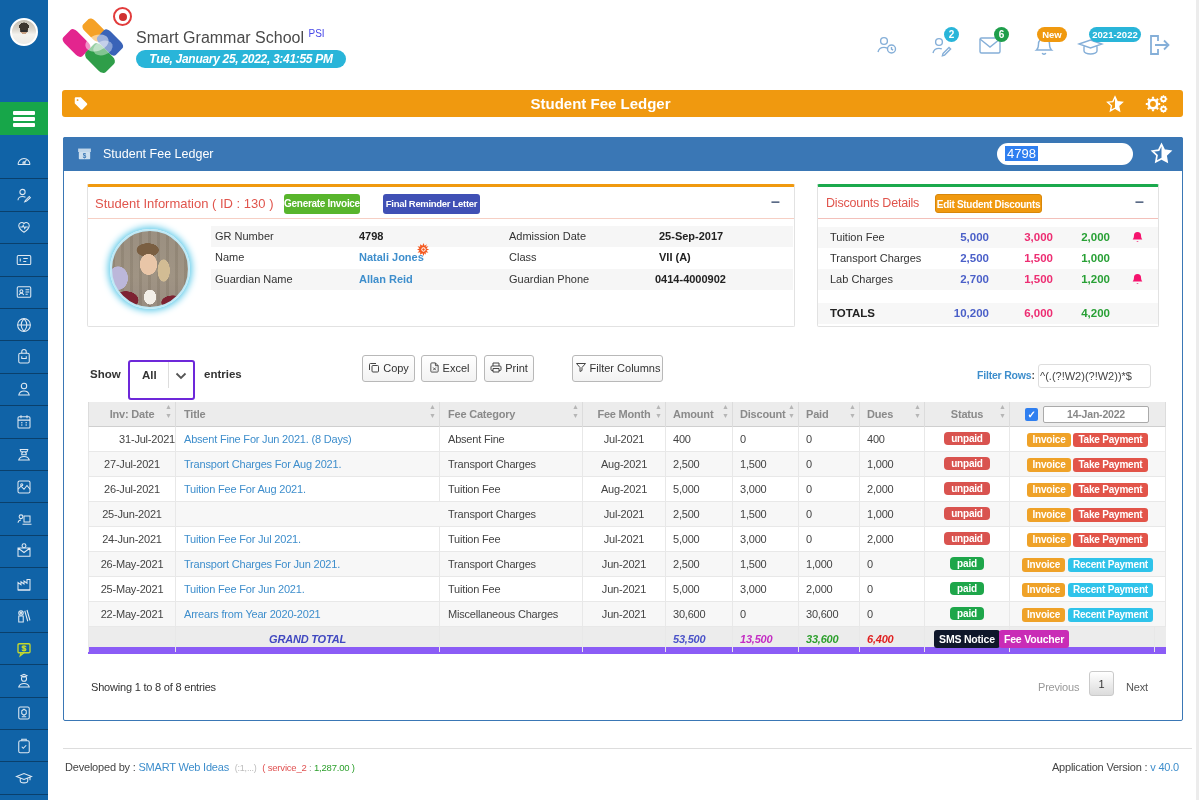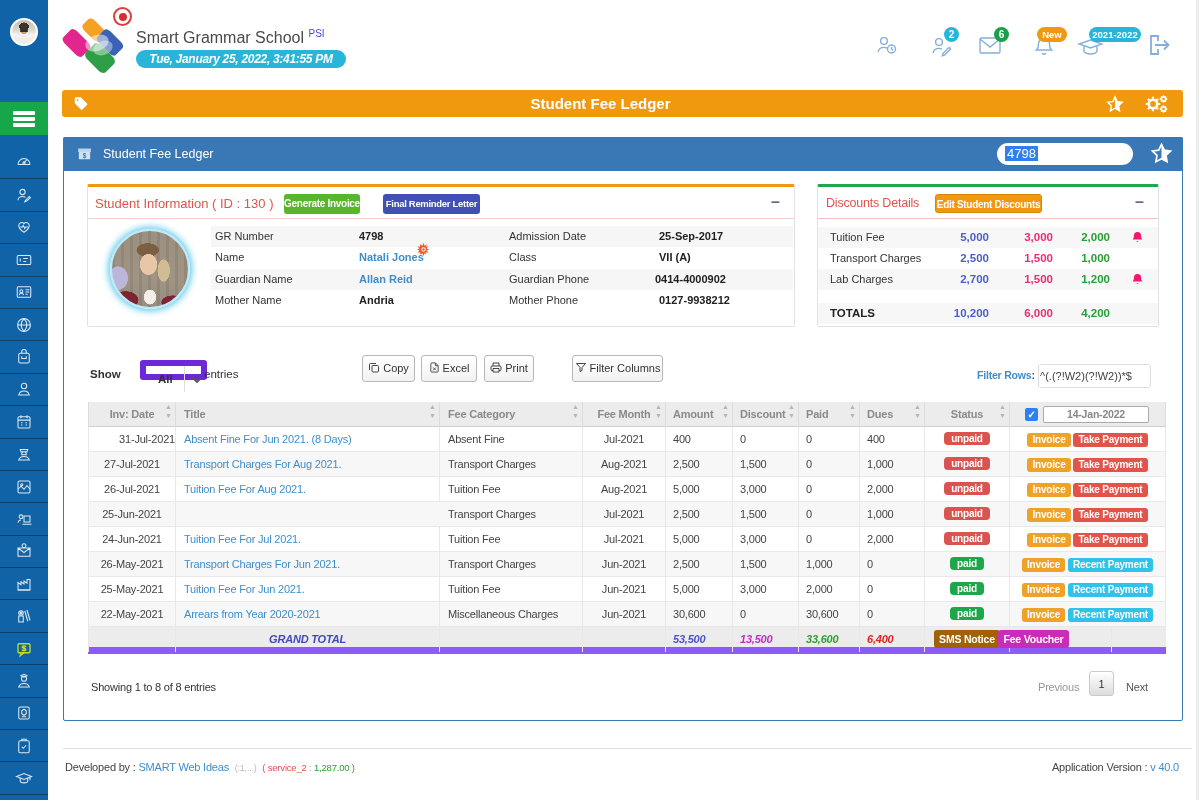--- a/index.html
+++ b/index.html
@@ -320,26 +320,20 @@
         </svg>
         <span class="sl" style="left:298px">Class</span>
         <b class="sl" style="left:448px">VII (A)</b>
       </div>
     <div class="srow" style="background:#f6f6f6">
         <span class="sl" style="left:4px">Guardian Name</span>
         <b class="sl" style="left:148px;color:#3e8ecc">Allan Reid</b>
         <span class="sl" style="left:298px">Guardian Phone</span>
         <b class="sl" style="left:444px">0414-4000902</b>
       </div>
-    <div class="srow">
-        <span class="sl" style="left:4px">Mother Name</span>
-        <b class="sl" style="left:148px">Andria</b>
-        <span class="sl" style="left:298px">Mother Phone</span>
-        <b class="sl" style="left:448px">0127-9938212</b>
-      </div>
   </div>
 </div>
 
 <div class="card" style="left:817px;top:184px;width:342px;height:143px;border-top:3px solid #1ba94d">
   <div class="card-hd" style="border-bottom-color:#f3c0ba">
     <div class="ct" style="left:8px;font-size:12.5px;letter-spacing:-0.2px">Discounts Details</div>
     <div class="btn" style="position:absolute;left:117px;top:7px;width:107px;height:19px;line-height:19px;font-size:10px;letter-spacing:-0.3px;background:#f0990f;border:1px solid #d8870a">Edit Student Discounts</div>
     <div class="minus">–</div>
   </div>
   <div class="abs" style="left:0;top:40px;right:0">
@@ -371,28 +365,28 @@
     <div class="drow" style="background:#f7f7f7">
         <b class="sl" style="left:12px;color:#222;font-size:11.5px">TOTALS</b>
         <b class="dn" style="right:169px;color:#4a5fc8">10,200</b>
         <b class="dn" style="right:105px;color:#ed2d72">6,000</b>
         <b class="dn" style="right:48px;color:#28a035">4,200</b>
       </div>
   </div>
 </div>
 
 <div class="abs" style="left:90px;top:368px;font-size:11.5px;font-weight:bold;color:#333">Show</div>
-<div class="abs" style="left:140px;top:360px;width:67px;height:20px;border:6px solid #6d28d9;border-radius:3px;background:#fff">
+<div class="abs" style="left:128px;top:360px;width:67px;height:40px;border:2px solid #6d28d9;border-radius:3px;background:#fff">
   <span class="abs" style="left:12px;top:7px;font-size:11.5px;font-weight:bold;color:#333">All</span>
   <span class="abs" style="left:38px;top:0;width:0;height:26px;border-left:1px solid #ddd"></span>
   <svg class="abs" style="left:45px;top:10px" width="12" height="8" viewBox="0 0 12 8">
       <path d="M1.5 1.5L6 6l4.5-4.5" fill="none" stroke="#555" stroke-width="1.8"></path>
     </svg>
 </div>
-<div class="abs" style="left:204px;top:368px;font-size:11.5px;font-weight:normal;color:#333">entries</div>
+<div class="abs" style="left:204px;top:368px;font-size:11.5px;font-weight:bold;color:#333">entries</div>
 <div class="ctrl-btn" style="left:362px;width:53px"><svg style="vertical-align:-2px" width="12" height="13" viewBox="0 0 24 24" fill="none" stroke="#444" stroke-width="2">
       <rect x="8" y="8" width="13" height="13" rx="2"></rect>
       <path d="M16 4H5a2 2 0 0 0-2 2v11"></path>
     </svg> Copy</div>
 <div class="ctrl-btn" style="left:421px;width:56px"><svg style="vertical-align:-2px" width="11" height="13" viewBox="0 0 24 24" fill="none" stroke="#444" stroke-width="2">
       <path d="M14 2H6a2 2 0 0 0-2 2v16a2 2 0 0 0 2 2h12a2 2 0 0 0 2-2V8zM14 2v6h6M9 12l6 6M15 12l-6 6"></path>
     </svg> Excel</div>
 <div class="ctrl-btn" style="left:484px;width:50px"><svg style="vertical-align:-2px" width="12" height="13" viewBox="0 0 24 24" fill="none" stroke="#444" stroke-width="2">
       <path d="M6 9V3h12v6M6 18H4a2 2 0 0 1-2-2v-5a2 2 0 0 1 2-2h16a2 2 0 0 1 2 2v5a2 2 0 0 1-2 2h-2M6 14h12v7H6z"></path>
     </svg> Print</div>
@@ -516,22 +510,22 @@
       </div>
       <div class="trow" style="height:27px;background:#ececec;border-bottom:7px solid #8b5cf6">
 <div class="cell gtc" style="left:0;width:88px"></div>
 <div class="cell gtc" style="left:88px;width:264px;text-align:center;color:#4048c0"><i><b>GRAND TOTAL</b></i></div>
 <div class="cell gtc" style="left:352px;width:143px"></div>
 <div class="cell gtc" style="left:495px;width:83px"></div>
 <div class="cell gtc" style="left:578px;width:67px;padding-left:7px;color:#4a52c8"><i><b>53,500</b></i></div>
 <div class="cell gtc" style="left:645px;width:66px;padding-left:7px;color:#c32cc3"><i><b>13,500</b></i></div>
 <div class="cell gtc" style="left:711px;width:61px;padding-left:7px;color:#2da02d"><i><b>33,600</b></i></div>
 <div class="cell gtc" style="left:772px;width:65px;padding-left:7px;color:#e02020"><i><b>6,400</b></i></div>
-<div class="cell gtc" style="left:837px;width:85px;text-align:center"><span class="abtn" style="background:#a16207;height:18px;line-height:18px;font-size:10.5px;padding:0 5px">SMS Notice</span></div>
-<div class="cell gtc" style="left:868px;width:156px;text-align:center"><span class="abtn" style="background:#c92cb6;height:18px;line-height:18px;font-size:10.5px;padding:0 5px">Fee Voucher</span></div>
+<div class="cell gtc" style="left:837px;width:85px;text-align:center"><span class="abtn" style="background:#0f172a;height:18px;line-height:18px;font-size:10.5px;padding:0 5px">SMS Notice</span></div>
+<div class="cell gtc" style="left:911px;width:156px;"><span class="abtn" style="background:#c92cb6;height:18px;line-height:18px;font-size:10.5px;padding:0 5px">Fee Voucher</span></div>
 </div>
     </div>
 </div>
 
 <div class="abs" style="left:91px;top:681px;font-size:11px;color:#333;letter-spacing:-0.2px">Showing 1 to 8 of 8 entries</div>
 <div class="abs" style="left:1038px;top:681px;font-size:11px;color:#999;letter-spacing:-0.2px">Previous</div>
 <div class="abs" style="left:1089px;top:671px;width:25px;height:25px;border:1px solid #cacaca;border-radius:3px;background:linear-gradient(#fff,#dcdcdc);text-align:center;line-height:24px;font-size:11px;color:#333">1</div>
 <div class="abs" style="left:1126px;top:681px;font-size:11px;color:#555;letter-spacing:-0.2px">Next</div>
 
 <div class="abs" style="left:63px;top:748px;right:8px;border-top:1px solid #ddd"></div>

